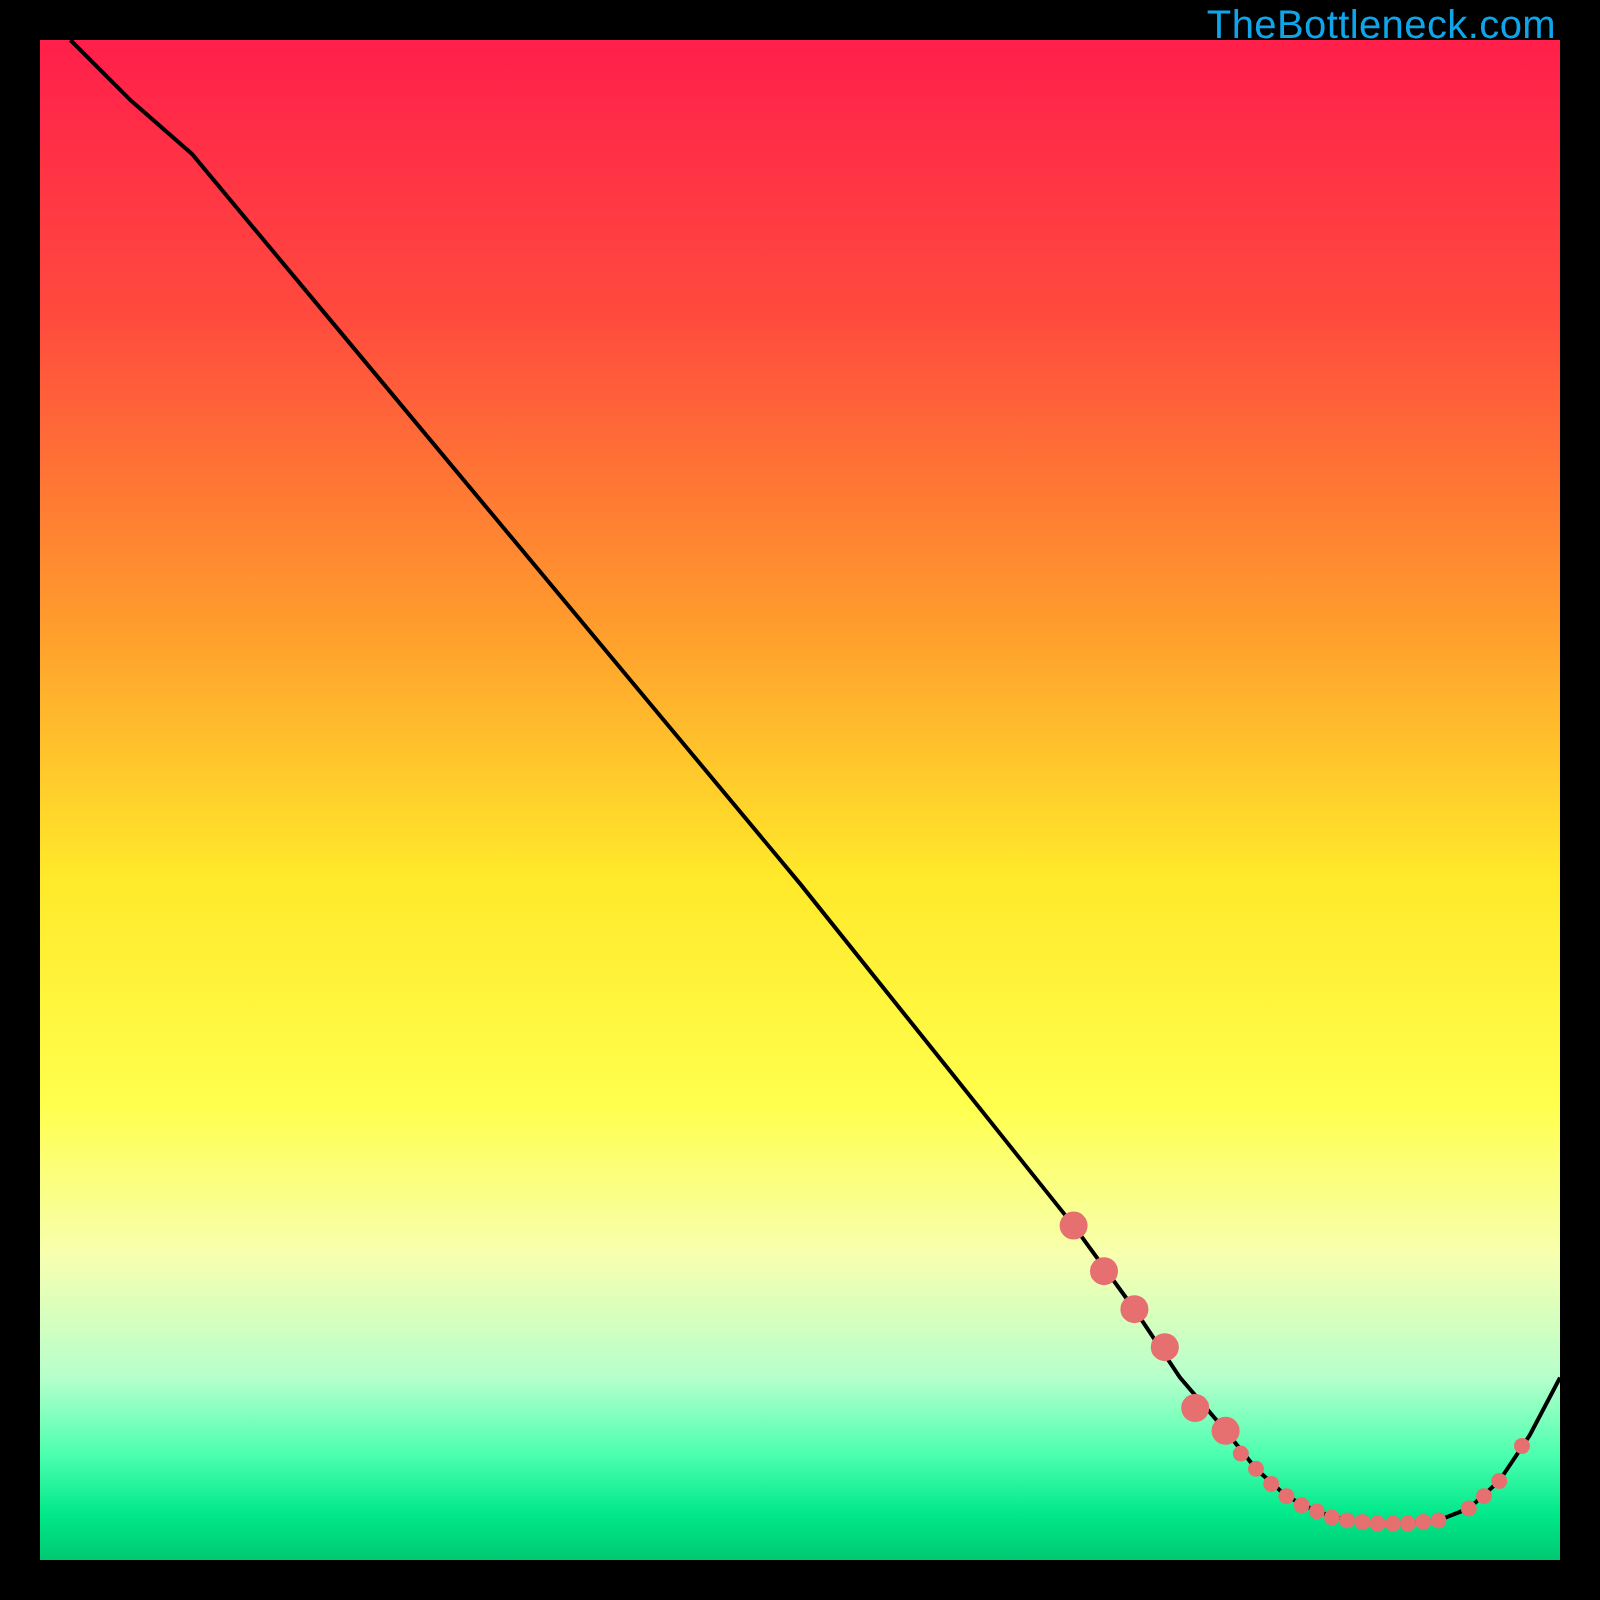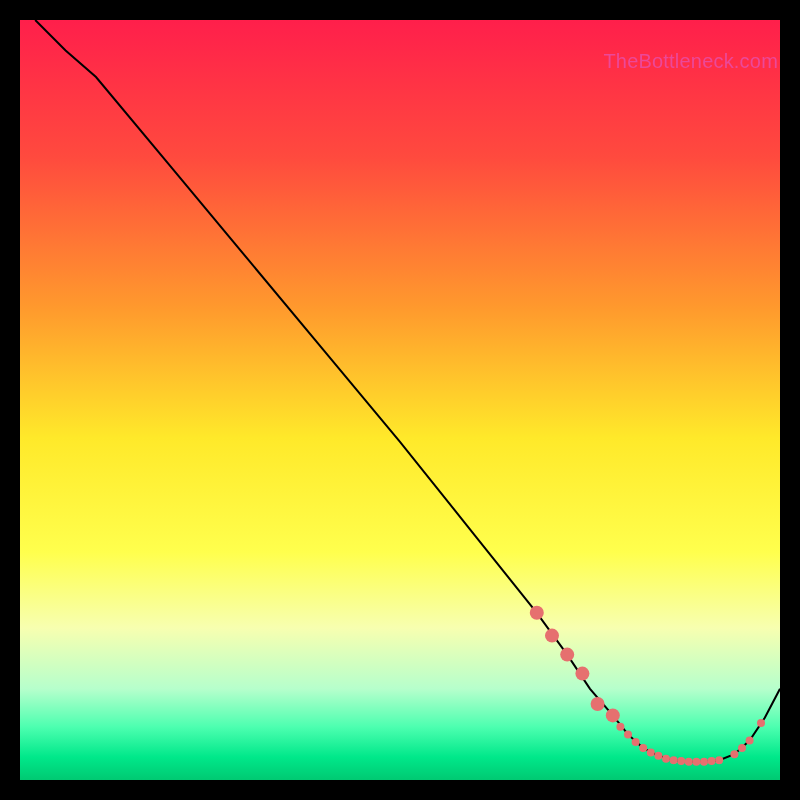--- a/index.html
+++ b/index.html
@@ -24,23 +24,22 @@
     top: 20px;
     width: 760px;
     height: 760px;
   }
   .watermark {
     position: absolute;
     top: 2px;
     right: 22px;
     font-family: Arial, Helvetica, sans-serif;
     font-size: 20px;
-    color: #ec4899;
+    color: #0ea5e9;
     letter-spacing: 0.2px;
-    margin-top: 48px;
   }
   svg { display: block; }
 </style>
 </head>
 <body>
 
 <div class="frame">
   <div class="plot">
     <svg id="chart-svg" width="760" height="760" viewBox="0 0 760 760">
       <defs>

